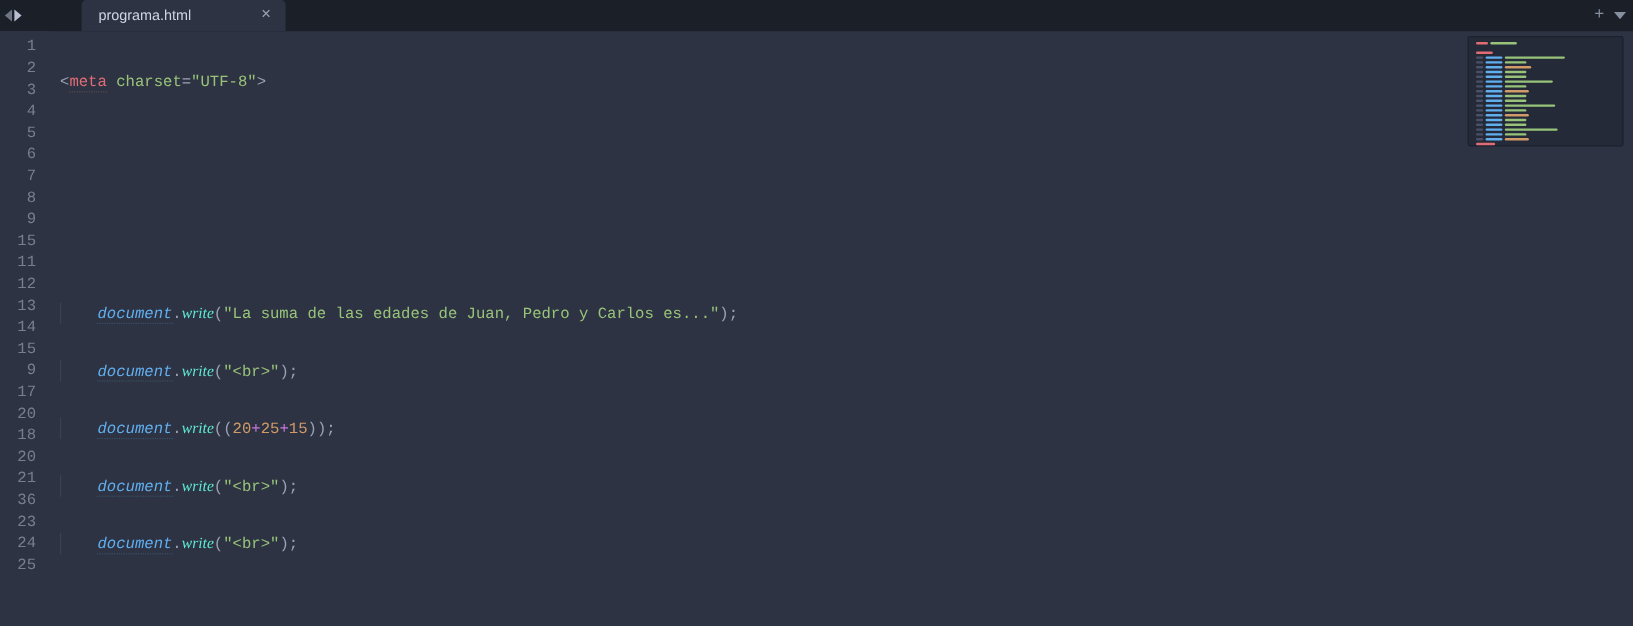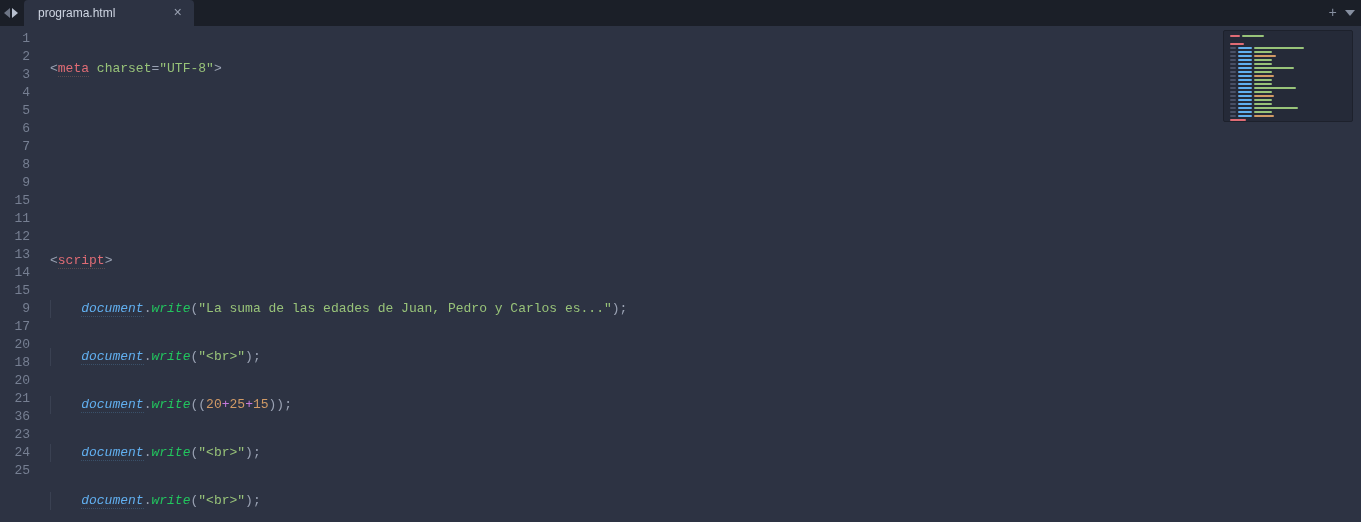--- a/index.html
+++ b/index.html
@@ -11,20 +11,21 @@
     color: #b0b9c8;
     overflow: hidden;
   }
   
   .tab-bar {
     height: 26px;
     background: #1b1f28;
     display: flex;
     align-items: stretch;
     position: relative;
+    gap: 44px;
   }
   .tab-nav {
     display: flex;
     align-items: center;
     padding: 0 6px 0 4px;
     gap: 2px;
   }
   .tab-nav .tri {
     width: 0; height: 0;
     border-top: 5px solid transparent;
@@ -104,21 +105,21 @@
 
   
   .pun { color: #9aa2b3; }       
   .ang { color: #9aa2b3; }       
   .tag { color: #e06c75; border-bottom: 1px dotted #5a4a4e; }
   .attrn { color: #98c379; }     
   .eq { color: #9aa2b3; }
   .str { color: #98c379; }
   .obj { color: #61afef; font-style: italic; border-bottom: 1px dotted #3a516a; }
   .dot { color: #9aa2b3; }
-  .meth { color: #22c55e; font-style: italic; }
+  .meth { color: #5eead4; font-style: italic; font-family: Liberation Serif, serif; }
   .num { color: #d19a66; }
   .op  { color: #c678dd; }
 
   
   .minimap {
     position: absolute;
     top: 4px; right: 8px;
     width: 130px; height: 92px;
     background: #252a38;
     border: 1px solid #1d212c;
@@ -186,21 +187,20 @@
     <div>23</div>
     <div>24</div>
     <div>25</div>
   </div>
 
   <div class="code">
     <span class="line"><span class="ang">&lt;</span><span class="tag">meta</span> <span class="attrn">charset</span><span class="eq">=</span><span class="str">"UTF-8"</span><span class="ang">&gt;</span></span>
     <span class="line"></span>
     <span class="line"></span>
     <span class="line"></span>
-    <span class="line"><span class="ang">&lt;</span><span class="tag">script</span><span class="ang">&gt;</span></span>
     <span class="line" style="position:relative;"><span class="guide"></span>    <span class="obj">document</span><span class="dot">.</span><span class="meth">write</span><span class="pun">(</span><span class="str">"La suma de las edades de Juan, Pedro y Carlos es..."</span><span class="pun">)</span><span class="pun">;</span></span>
     <span class="line" style="position:relative;"><span class="guide"></span>    <span class="obj">document</span><span class="dot">.</span><span class="meth">write</span><span class="pun">(</span><span class="str">"&lt;br&gt;"</span><span class="pun">)</span><span class="pun">;</span></span>
     <span class="line" style="position:relative;"><span class="guide"></span>    <span class="obj">document</span><span class="dot">.</span><span class="meth">write</span><span class="pun">(</span><span class="pun">(</span><span class="num">20</span><span class="op">+</span><span class="num">25</span><span class="op">+</span><span class="num">15</span><span class="pun">)</span><span class="pun">)</span><span class="pun">;</span></span>
     <span class="line" style="position:relative;"><span class="guide"></span>    <span class="obj">document</span><span class="dot">.</span><span class="meth">write</span><span class="pun">(</span><span class="str">"&lt;br&gt;"</span><span class="pun">)</span><span class="pun">;</span></span>
     <span class="line" style="position:relative;"><span class="guide"></span>    <span class="obj">document</span><span class="dot">.</span><span class="meth">write</span><span class="pun">(</span><span class="str">"&lt;br&gt;"</span><span class="pun">)</span><span class="pun">;</span></span>
     
     
     
     
     

